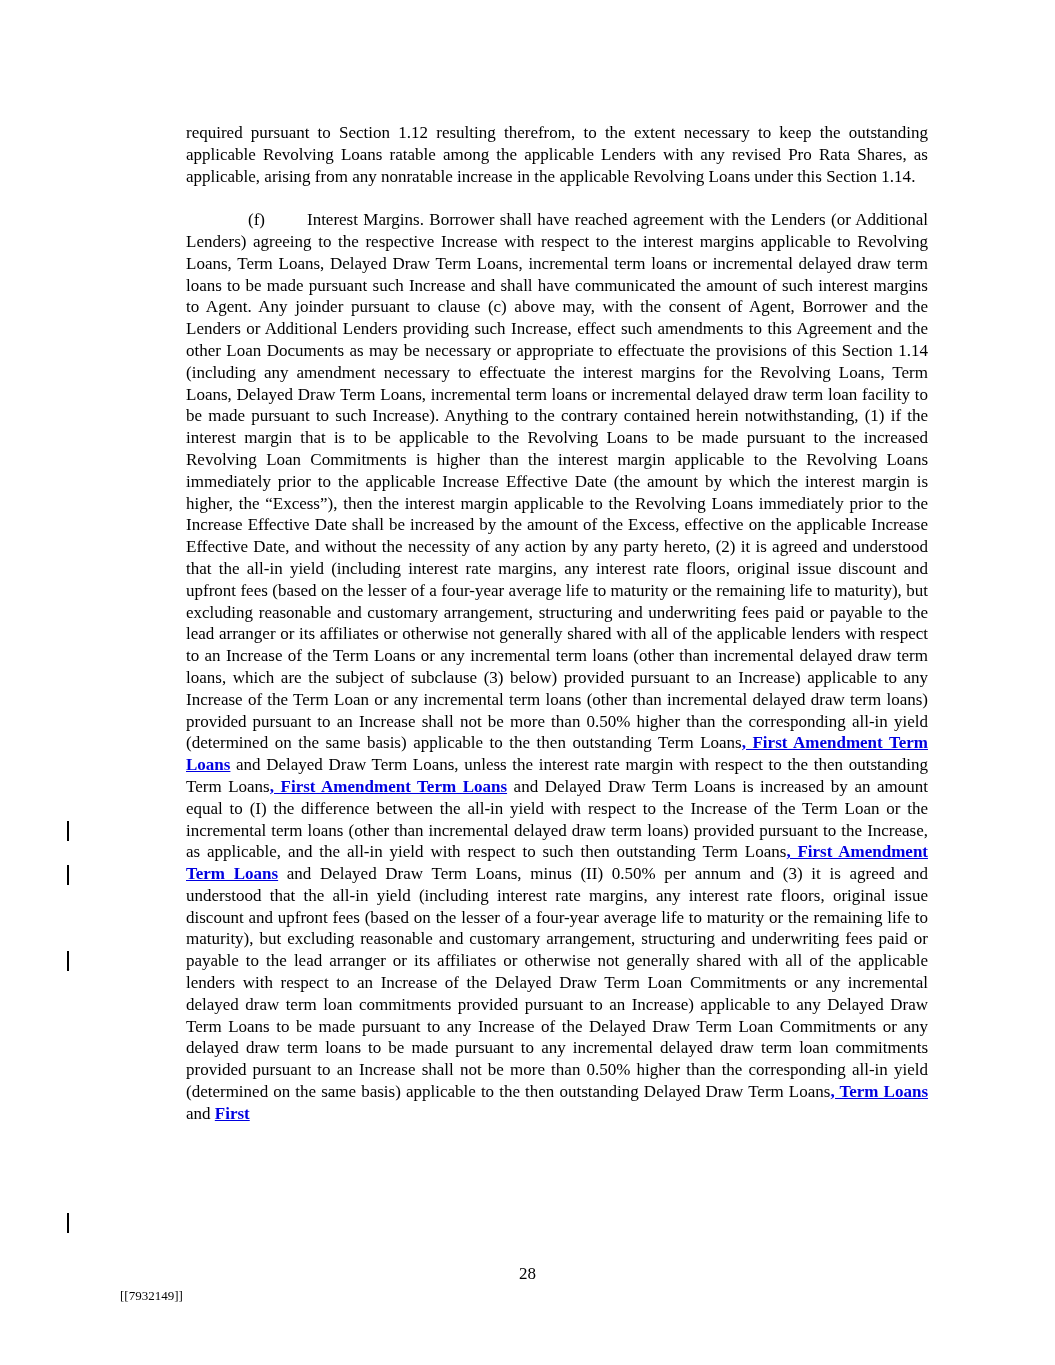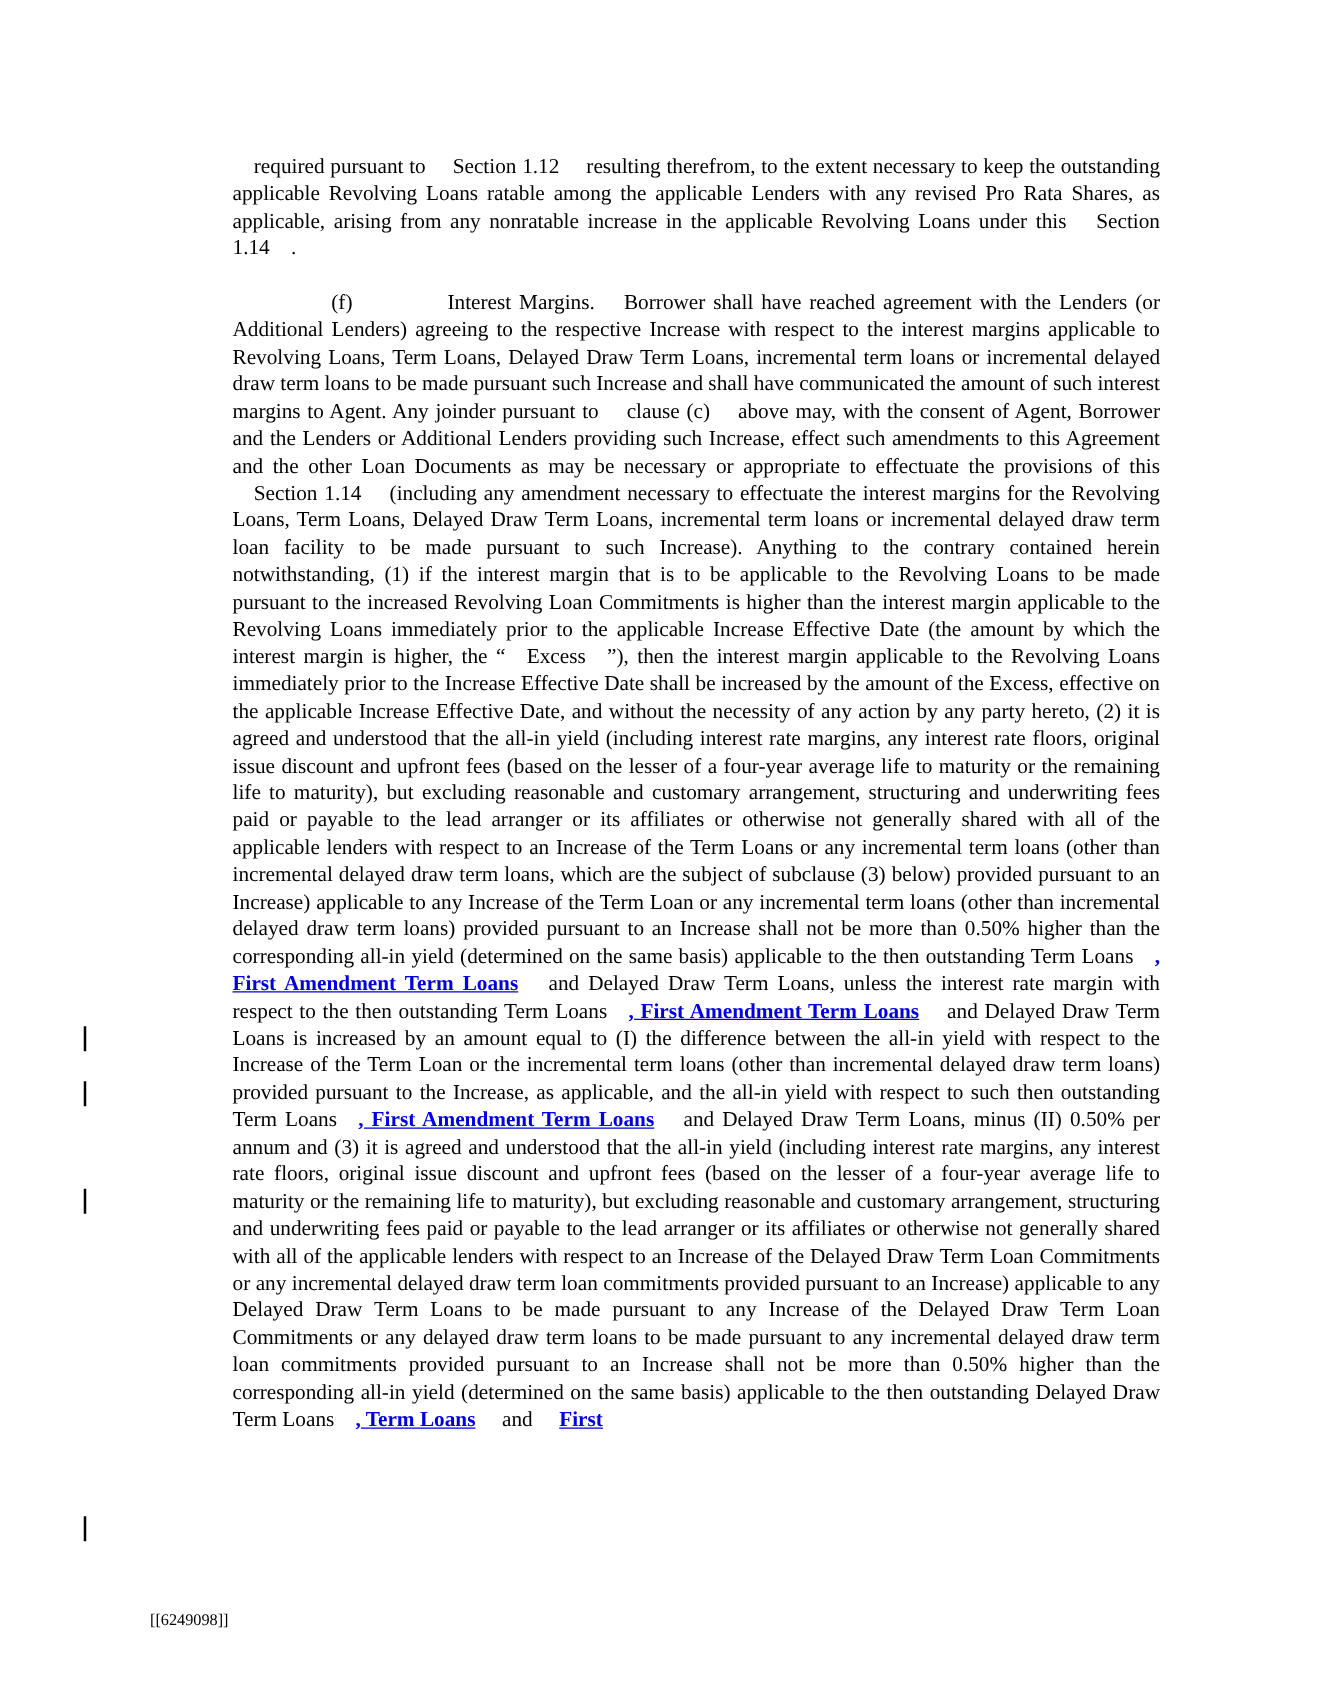--- a/index.html
+++ b/index.html
@@ -28,21 +28,21 @@
     line-height: 21.8px;
     text-align: justify;
     color: #000000;
   }
   .body-para + .body-para {
     margin-top: 21.8px;
   }
   .para-indent {
     text-indent: 62px;
   }
-  .run { text-indent: 0; margin-left: 17px; }
+  .run { text-indent: 0; }
   .run-normal { }
   .run-underline { }
   .run-insertion {
     color: #0000e0;
     font-weight: bold;
     text-decoration: underline;
   }
   .run-tab {
     display: inline-block;
     width: 42px;
@@ -79,16 +79,17 @@
   <div class="change-bar" style="top: 821px;"></div>
   <div class="change-bar" style="top: 865px;"></div>
   <div class="change-bar" style="top: 951px;"></div>
   <div class="change-bar" style="top: 1213px;"></div>
 
   <div class="content">
     <p class="body-para"><span class="run run-normal">required pursuant to </span><span class="run run-underline">Section 1.12</span><span class="run run-normal"> resulting therefrom, to the extent necessary to keep the outstanding applicable Revolving Loans ratable among the applicable Lenders with any revised Pro Rata Shares, as applicable, arising from any nonratable increase in the applicable Revolving Loans under this </span><span class="run run-underline">Section 1.14</span><span class="run run-normal">.</span></p>
     <p class="body-para para-indent"><span class="run run-normal">(f)</span><span class="run run-tab"></span><span class="run run-underline">Interest Margins.</span><span class="run run-normal"> Borrower shall have reached agreement with the Lenders (or Additional Lenders) agreeing to the respective Increase with respect to the interest margins applicable to Revolving Loans, Term Loans, Delayed Draw Term Loans, incremental term loans or incremental delayed draw term loans to be made pursuant such Increase and shall have communicated the amount of such interest margins to Agent. Any joinder pursuant to </span><span class="run run-underline">clause (c)</span><span class="run run-normal"> above may, with the consent of Agent, Borrower and the Lenders or Additional Lenders providing such Increase, effect such amendments to this Agreement and the other Loan Documents as may be necessary or appropriate to effectuate the provisions of this </span><span class="run run-underline">Section 1.14</span><span class="run run-normal"> (including any amendment necessary to effectuate the interest margins for the Revolving Loans, Term Loans, Delayed Draw Term Loans, incremental term loans or incremental delayed draw term loan facility to be made pursuant to such Increase). Anything to the contrary contained herein notwithstanding, (1) if the interest margin that is to be applicable to the Revolving Loans to be made pursuant to the increased Revolving Loan Commitments is higher than the interest margin applicable to the Revolving Loans immediately prior to the applicable Increase Effective Date (the amount by which the interest margin is higher, the “</span><span class="run run-underline">Excess</span><span class="run run-normal">”), then the interest margin applicable to the Revolving Loans immediately prior to the Increase Effective Date shall be increased by the amount of the Excess, effective on the applicable Increase Effective Date, and without the necessity of any action by any party hereto, (2) it is agreed and understood that the all-in yield (including interest rate margins, any interest rate floors, original issue discount and upfront fees (based on the lesser of a four-year average life to maturity or the remaining life to maturity), but excluding reasonable and customary arrangement, structuring and underwriting fees paid or payable to the lead arranger or its affiliates or otherwise not generally shared with all of the applicable lenders with respect to an Increase of the Term Loans or any incremental term loans (other than incremental delayed draw term loans, which are the subject of subclause (3) below) provided pursuant to an Increase) applicable to any Increase of the Term Loan or any incremental term loans (other than incremental delayed draw term loans) provided pursuant to an Increase shall not be more than 0.50% higher than the corresponding all-in yield (determined on the same basis) applicable to the then outstanding Term Loans</span><span class="run run-insertion">, First Amendment Term Loans</span><span class="run run-normal"> and Delayed Draw Term Loans, unless the interest rate margin with respect to the then outstanding Term Loans</span><span class="run run-insertion">, First Amendment Term Loans</span><span class="run run-normal"> and Delayed Draw Term Loans is increased by an amount equal to (I) the difference between the all-in yield with respect to the Increase of the Term Loan or the incremental term loans (other than incremental delayed draw term loans) provided pursuant to the Increase, as applicable, and the all-in yield with respect to such then outstanding Term Loans</span><span class="run run-insertion">, First Amendment Term Loans</span><span class="run run-normal"> and Delayed Draw Term Loans, minus (II) 0.50% per annum and (3) it is agreed and understood that the all-in yield (including interest rate margins, any interest rate floors, original issue discount and upfront fees (based on the lesser of a four-year average life to maturity or the remaining life to maturity), but excluding reasonable and customary arrangement, structuring and underwriting fees paid or payable to the lead arranger or its affiliates or otherwise not generally shared with all of the applicable lenders with respect to an Increase of the Delayed Draw Term Loan Commitments or any incremental delayed draw term loan commitments provided pursuant to an Increase) applicable to any Delayed Draw Term Loans to be made pursuant to any Increase of the Delayed Draw Term Loan Commitments or any delayed draw term loans to be made pursuant to any incremental delayed draw term loan commitments provided pursuant to an Increase shall not be more than 0.50% higher than the corresponding all-in yield (determined on the same basis) applicable to the then outstanding Delayed Draw Term Loans</span><span class="run run-insertion">, Term Loans</span><span class="run run-normal"> and </span><span class="run run-insertion">First</span></p>
   </div>
 
+  <div class="page-number">28</div>
 
-  <div class="doc-id">[[6249098]]</div>
+  <div class="doc-id">[[7932149]]</div>
 
 </div>
 
 </body></html>

